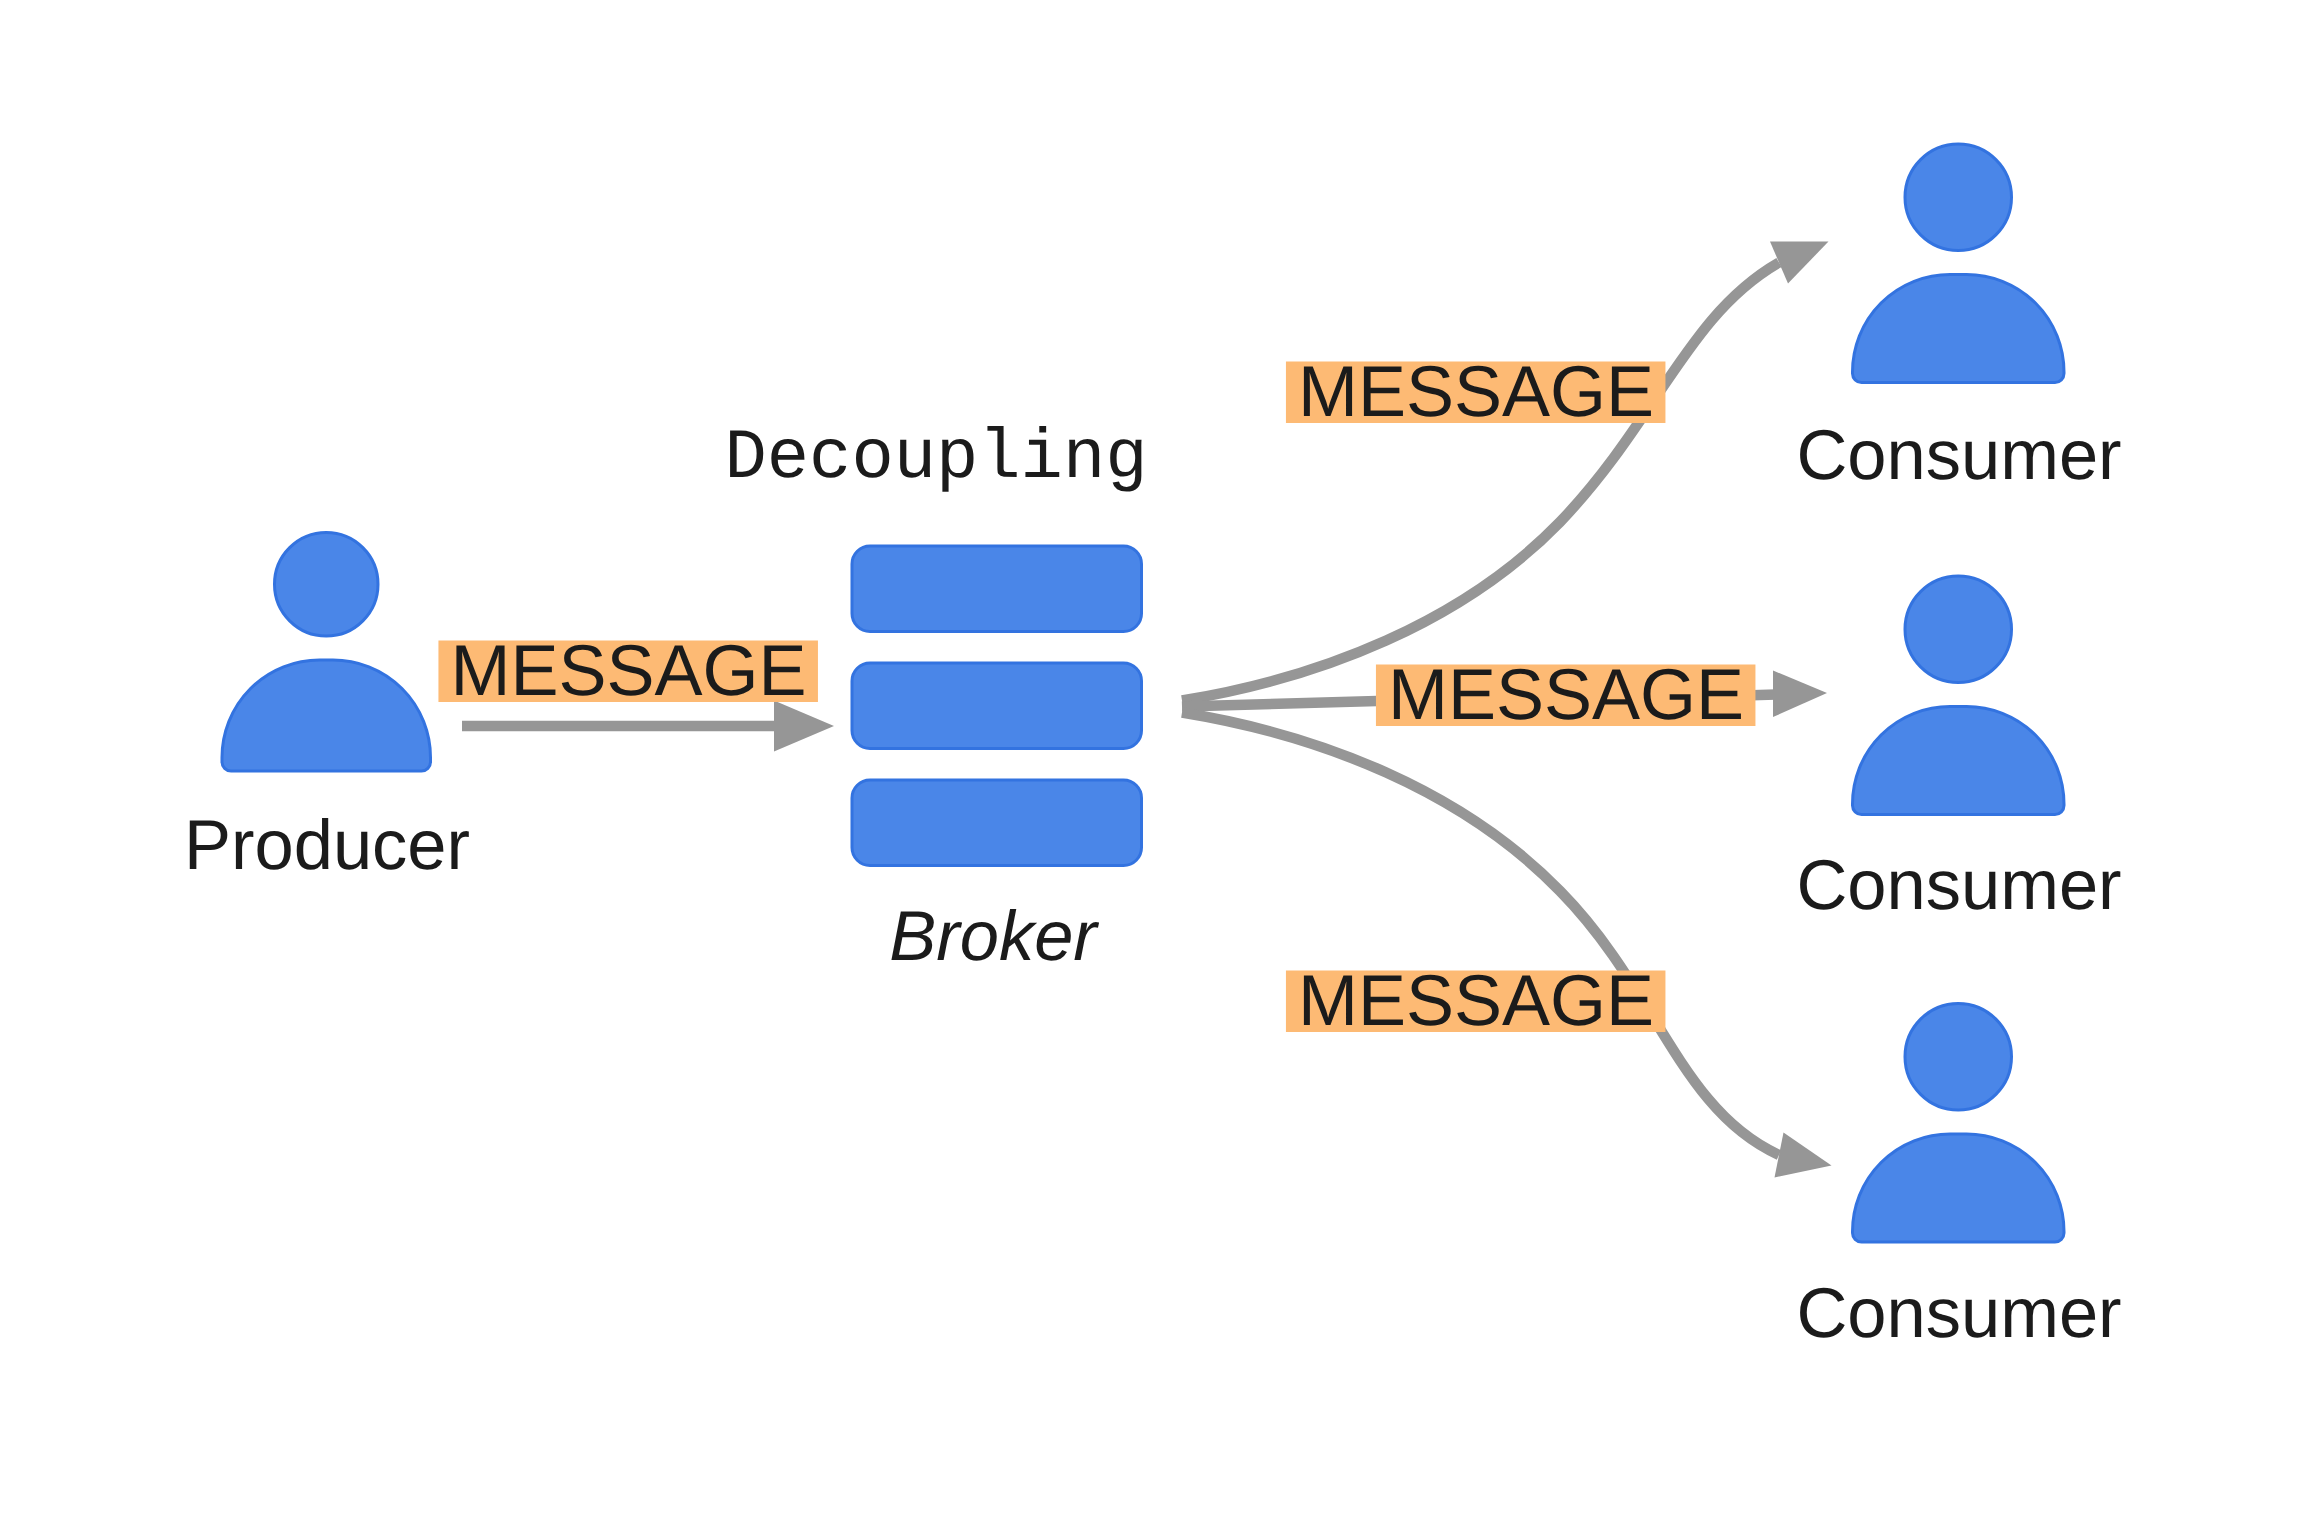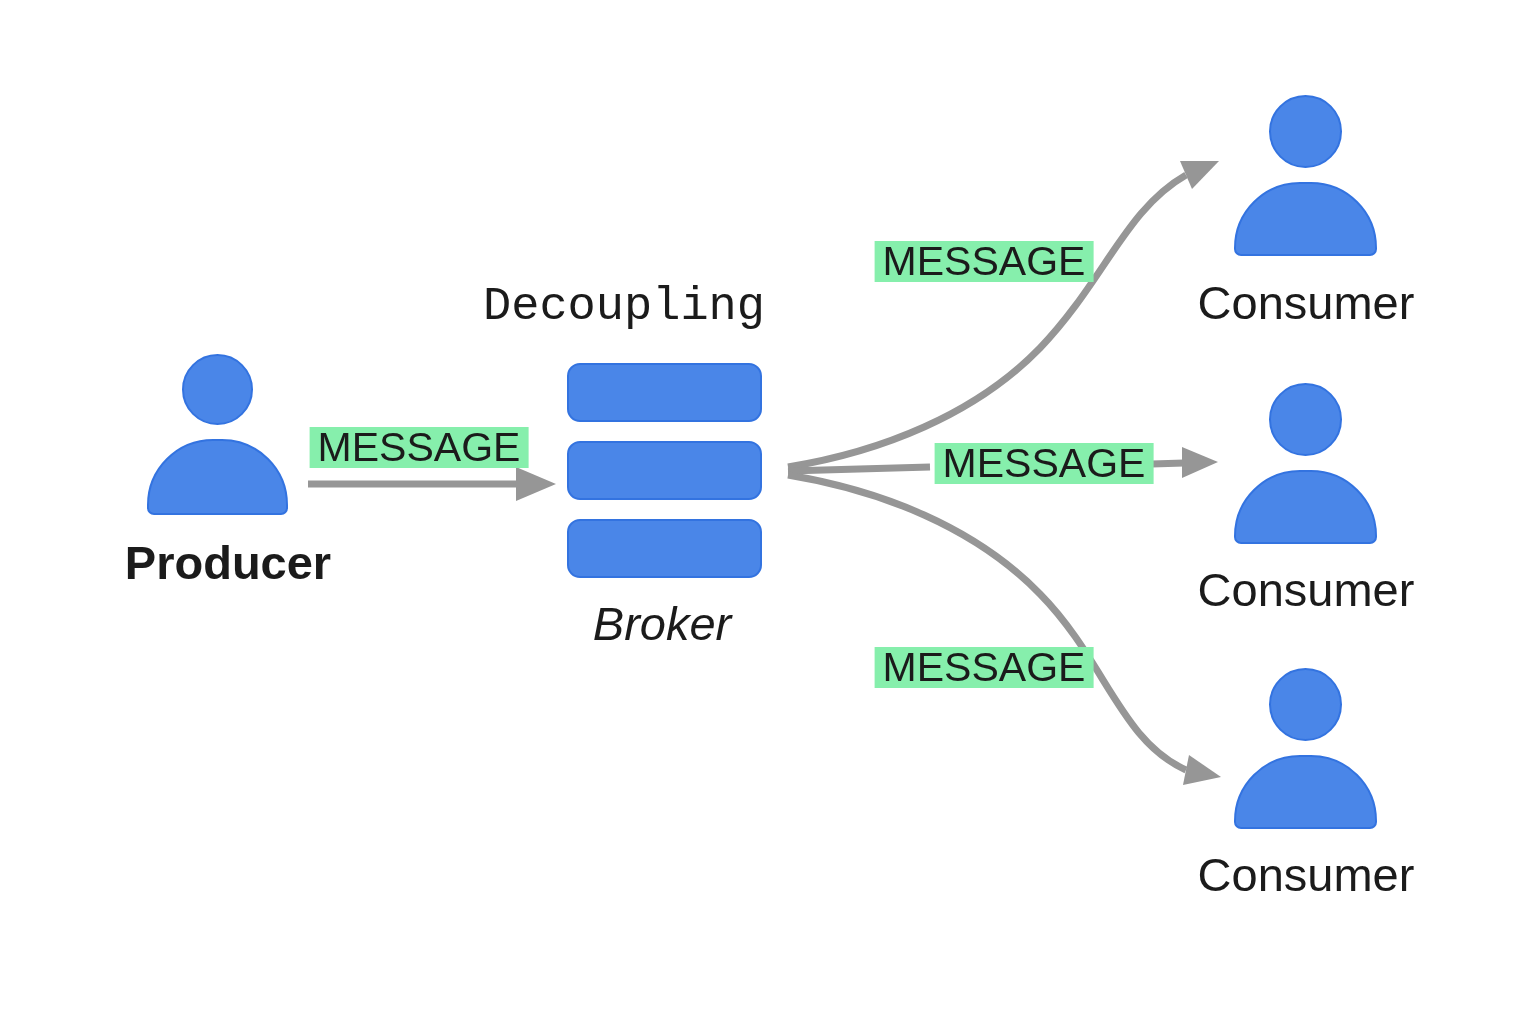--- a/index.html
+++ b/index.html
@@ -14,21 +14,21 @@
 
   .label{
     position:absolute;
     z-index:3;
     color:#1b1b1b;
     text-align:center;
     white-space:nowrap;
     transform:translateX(-50%);
   }
   .node-label{font-size:47px;line-height:47px;}
-  .msg-label{font-size:41px;line-height:41px;background:#86efac;padding:0 8px;}
+  .msg-label{font-size:48px;line-height:41px;background:#fdba74;padding:0 8px;}
 
   .person{position:absolute;z-index:2;}
   .person .head{
     border-radius:50%;
     background:#4a86e8;border:2px solid #3373e0;
     box-sizing:border-box;margin:0 auto;
   }
   .person .body{
     background:#4a86e8;border:2px solid #3373e0;
     box-sizing:border-box;
@@ -75,21 +75,21 @@
     <polygon points="1218,462 1182,447 1182,478" fill="#969696"></polygon>
 
     <path d="M 788 475 C 880 490 975 527 1040 594 C 1105 660 1120 740 1186 770" fill="none" stroke="#969696" stroke-width="7"></path>
     <polygon points="1221,777 1183,785 1189,755" fill="#969696"></polygon>
   </svg>
 
   <div class="person producer">
     <div class="head"></div>
     <div class="body"></div>
   </div>
-  <div class="label node-label" style="left:228px;top:539px;font-weight:bold;">Producer</div>
+  <div class="label node-label" style="left:218px;top:539px;">Producer</div>
 
   <div class="label msg-label" style="left:419px;top:427px;">MESSAGE</div>
 
   <div class="label node-label" style="left:624px;top:283px;font-family:Liberation Mono, monospace;">Decoupling</div>
   <div class="broker-rect r1"></div>
   <div class="broker-rect r2"></div>
   <div class="broker-rect r3"></div>
   <div class="label node-label" style="left:662px;top:600px;font-style:italic;">Broker</div>
 
   <div class="label msg-label" style="left:984px;top:241px;">MESSAGE</div>

